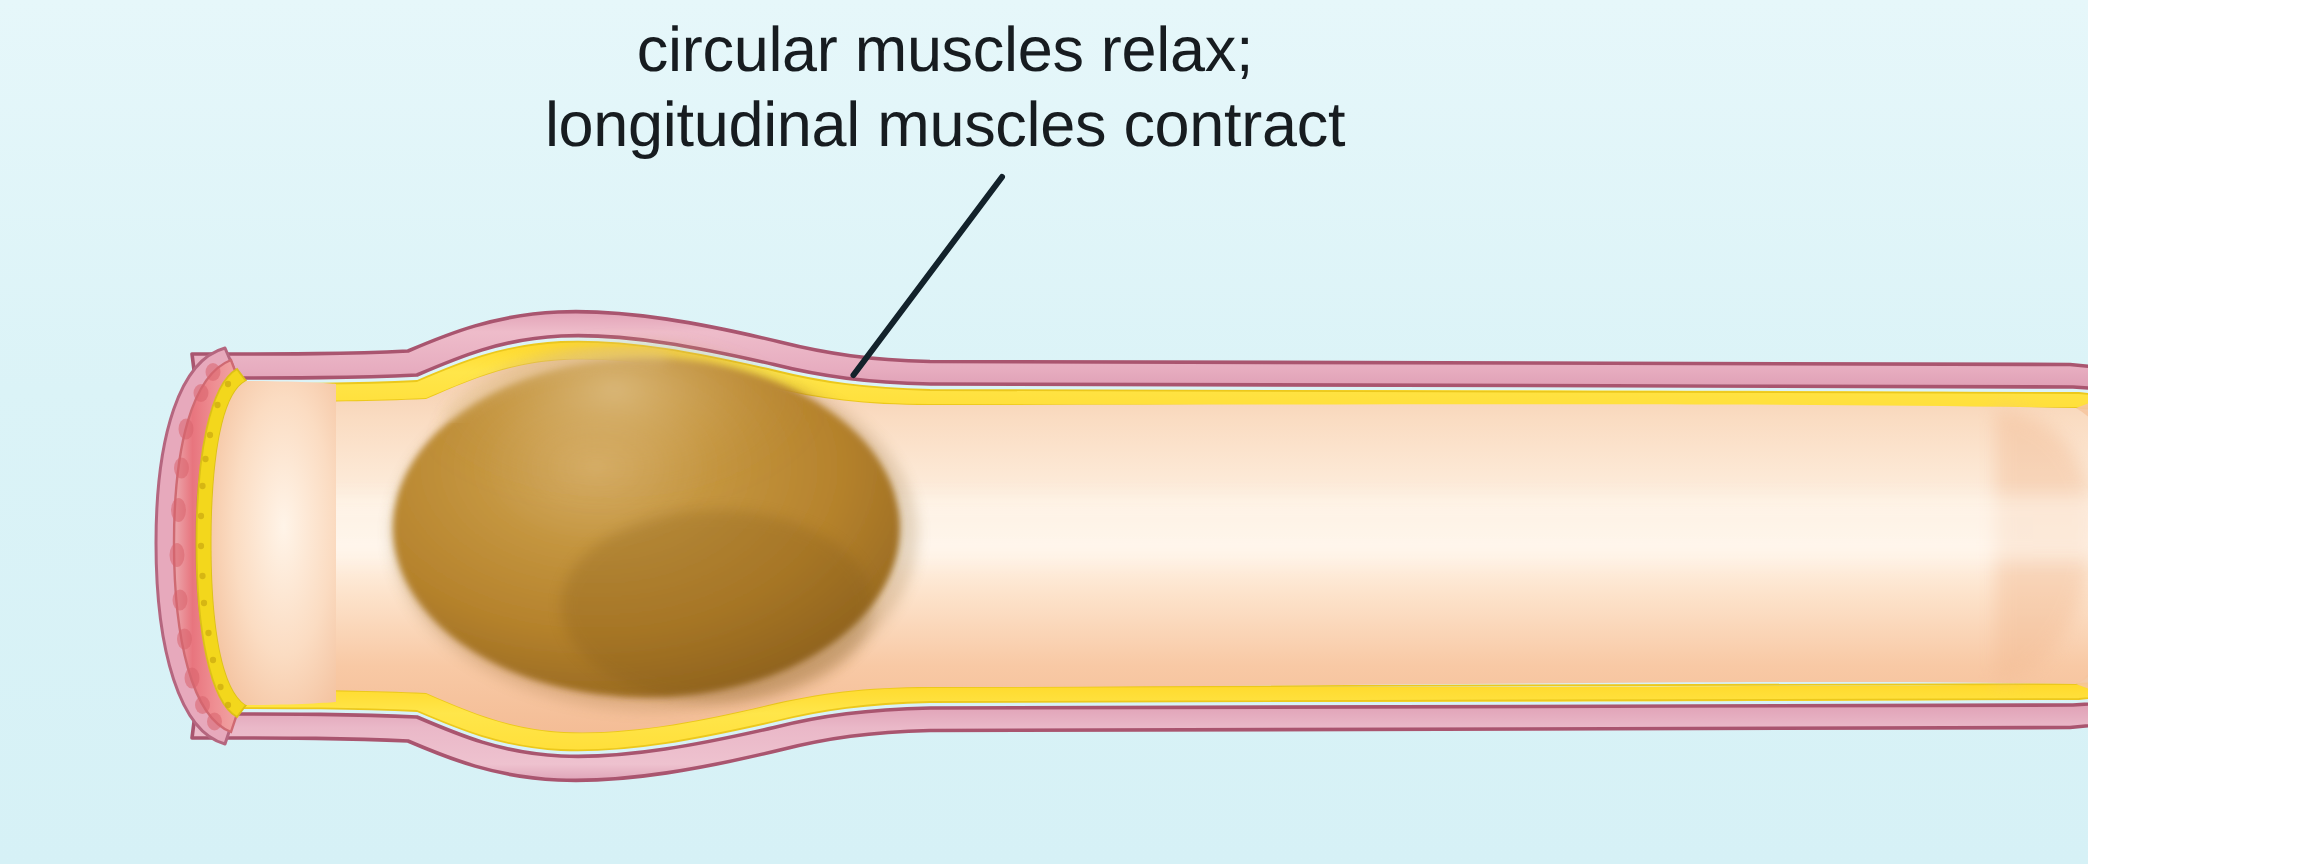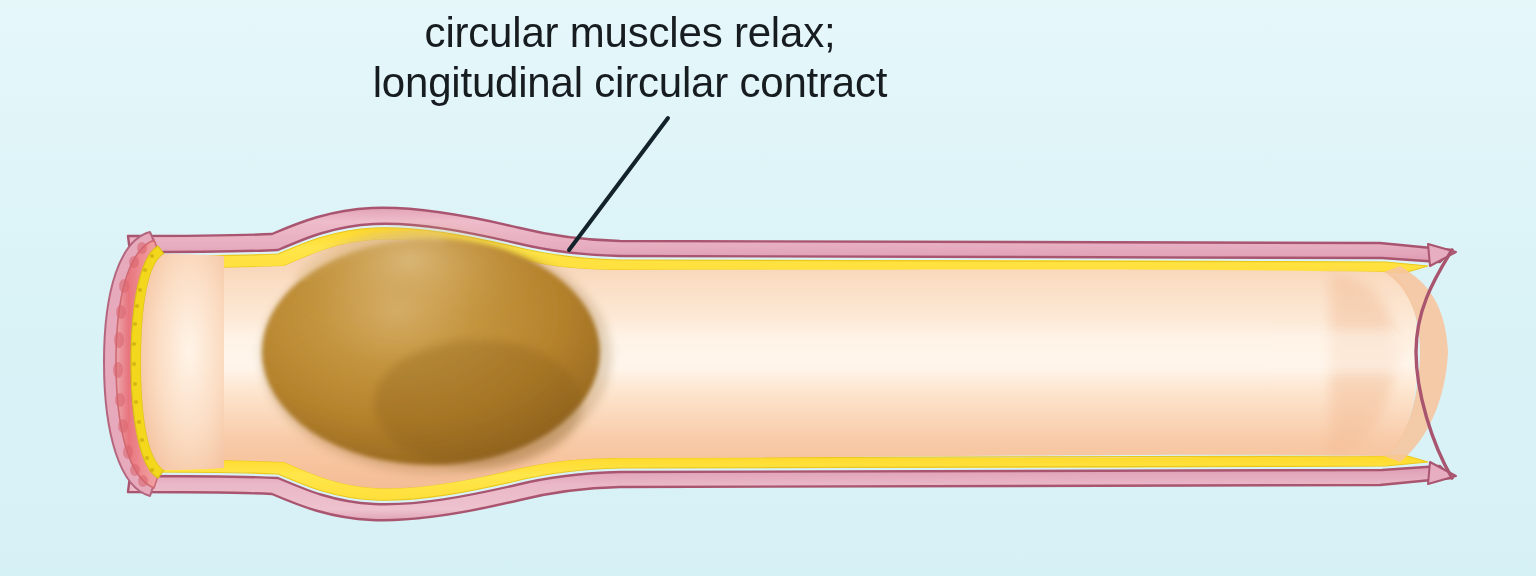--- a/index.html
+++ b/index.html
@@ -2,21 +2,21 @@
 <html><head>
 <meta charset="utf-8">
 <style>
   html, body {
     margin: 0;
     padding: 0;
     background: #ffffff;
   }
   #stage {
     position: relative;
-    width: 1536px;
+    width: 1392px;
     height: 576px;
     overflow: hidden;
     font-family: "Liberation Sans", sans-serif;
     background: linear-gradient(180deg, #e6f7fa 0%, #dbf3f7 45%, #d6f1f6 100%);
   }
   #diagram-svg {
     position: absolute;
     inset: 0;
     width: 1536px;
     height: 576px;
@@ -305,16 +305,16 @@
       <path d="M 300,276 C 340,244 400,234 440,238" fill="none" stroke="#e2c592" stroke-width="10" stroke-linecap="round" opacity="0.35" filter="url(#bolusBlur)"></path>
     </g>
 
     <g>
       <line x1="668" y1="118" x2="569" y2="250" stroke="#13222b" stroke-width="4" stroke-linecap="round"></line>
     </g>
   </svg>
 
   <div class="caption-block">
     <span class="caption-line">circular muscles relax;</span>
-    <span class="caption-line">longitudinal circular contract</span>
+    <span class="caption-line">longitudinal muscles contract</span>
   </div>
 
 </div>
 
 </body></html>

